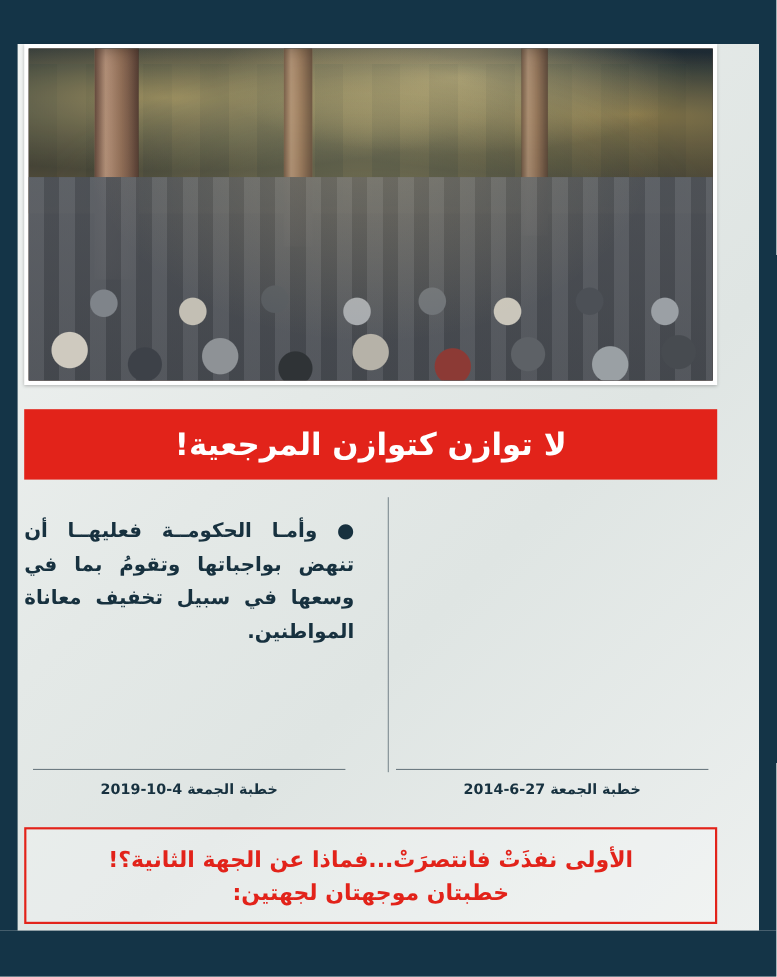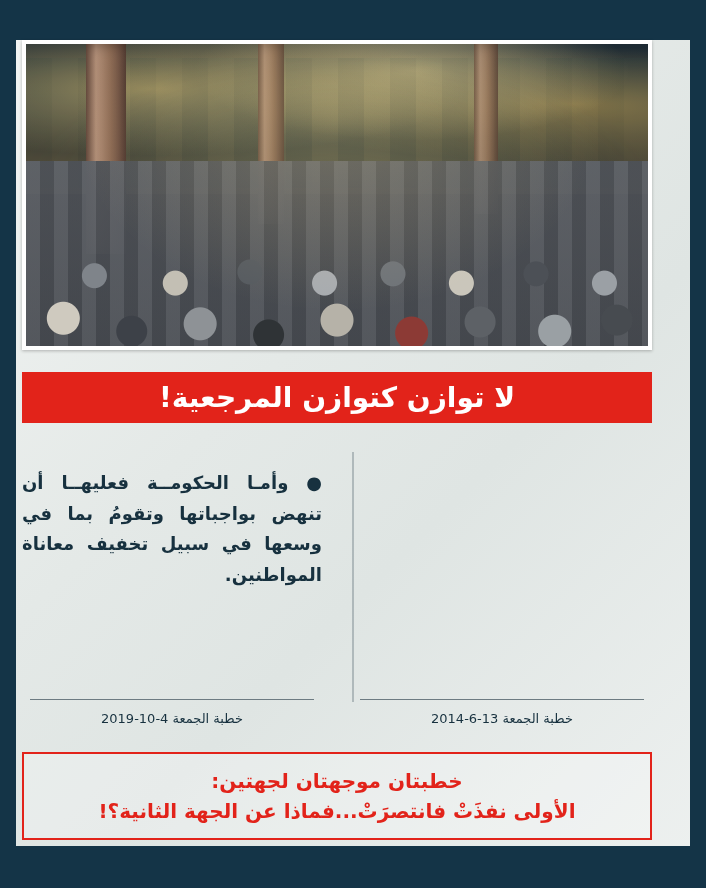--- a/index.html
+++ b/index.html
@@ -135,21 +135,21 @@
     background: radial-gradient(ellipse at 50% 25%, rgba(255,225,150,0.22) 0%, rgba(0,0,0,0) 60%);
     pointer-events: none;
   }
 
   
   .headline {
     position: absolute;
     top: 372px;
     left: 22px;
     width: 630px;
-    height: 51px;
+    height: 64px;
     background: #e2231a;
     display: flex;
     align-items: center;
     justify-content: center;
   }
   .headline span {
     color: #ffffff;
     font-size: 28px;
     font-weight: bold;
     direction: rtl;
@@ -190,21 +190,21 @@
     height: 1px;
     background: #6d7b82;
   }
   .quote .source {
     position: absolute;
     bottom: 6px;
     left: 0;
     right: 0;
     text-align: center;
     font-size: 13px;
-    font-weight: normal;
+    font-weight: bold;
     color: #17313f;
     direction: rtl;
   }
   .divider {
     position: absolute;
     top: 452px;
     left: 50%;
     transform: translateX(-50%);
     width: 1px;
     height: 250px;
@@ -258,30 +258,30 @@
   </div>
 
   <div class="headline">
     <span>لا توازن كتوازن المرجعية!</span>
   </div>
 
   <div class="quotes">
 
     <div class="quote">
       <div class="rule"></div>
-      <div class="source">خطبة الجمعة 13-6-2014</div>
+      <div class="source">خطبة الجمعة 27-6-2014</div>
     </div>
 
     <div class="quote">
       <div class="body">● وأمـا الحكومــة فعليهــا أن تنهض بواجباتها وتقومُ بما في وسعها في سبيل تخفيف معاناة المواطنين.</div>
       <div class="rule"></div>
       <div class="source">خطبة الجمعة 4-10-2019</div>
     </div>
 
   </div>
   <div class="divider"></div>
 
   <div class="bottom-box">
+    <div class="line">الأولى نفذَتْ فانتصرَتْ...فماذا عن الجهة الثانية؟!</div>
     <div class="line">خطبتان موجهتان لجهتين:</div>
-    <div class="line">الأولى نفذَتْ فانتصرَتْ...فماذا عن الجهة الثانية؟!</div>
   </div>
 
 </div>
 
 </body></html>

